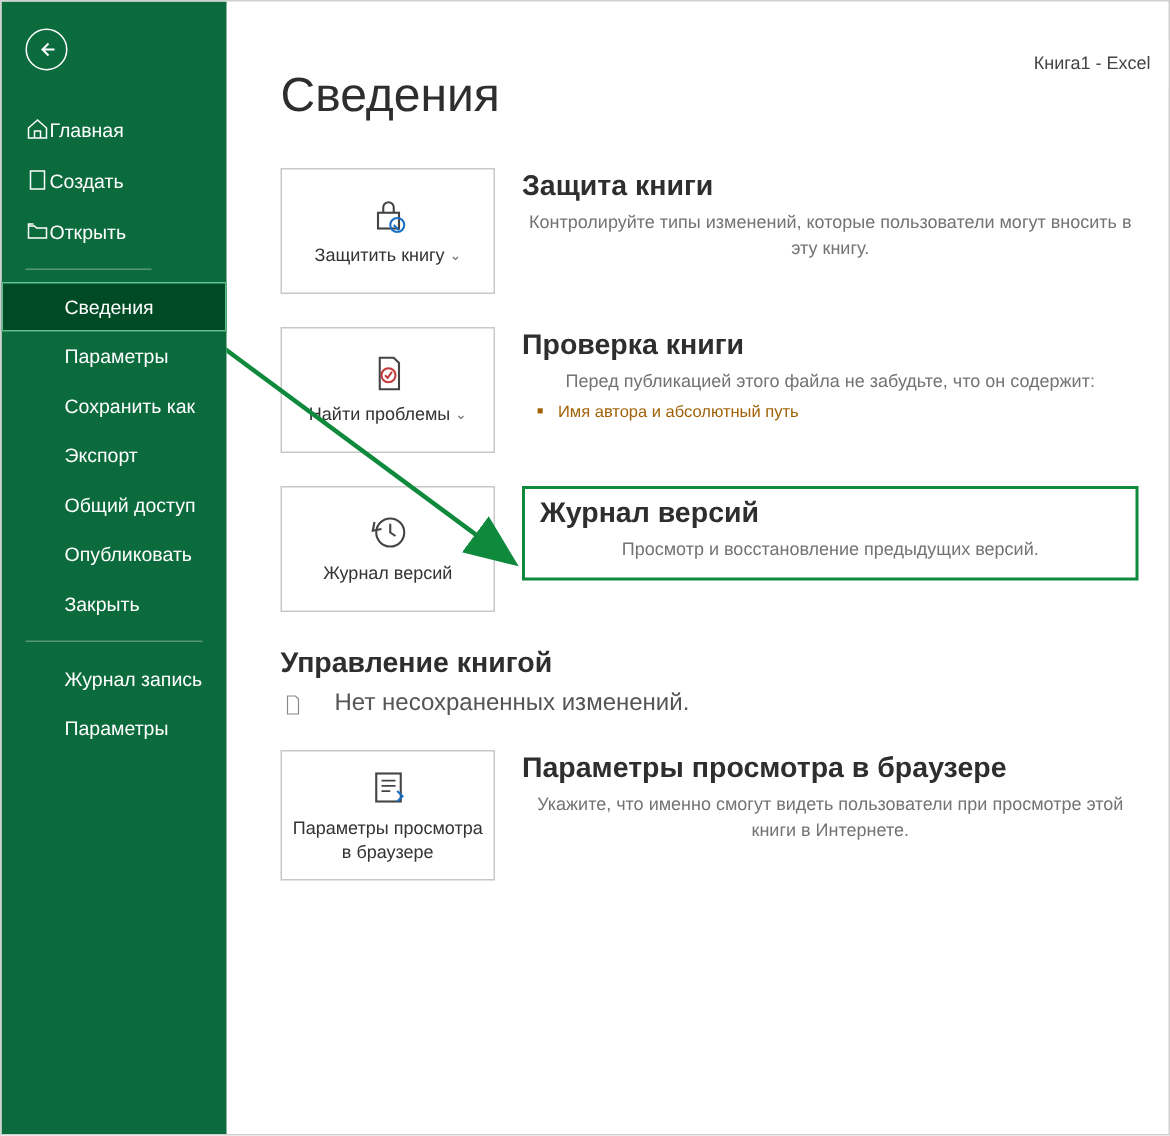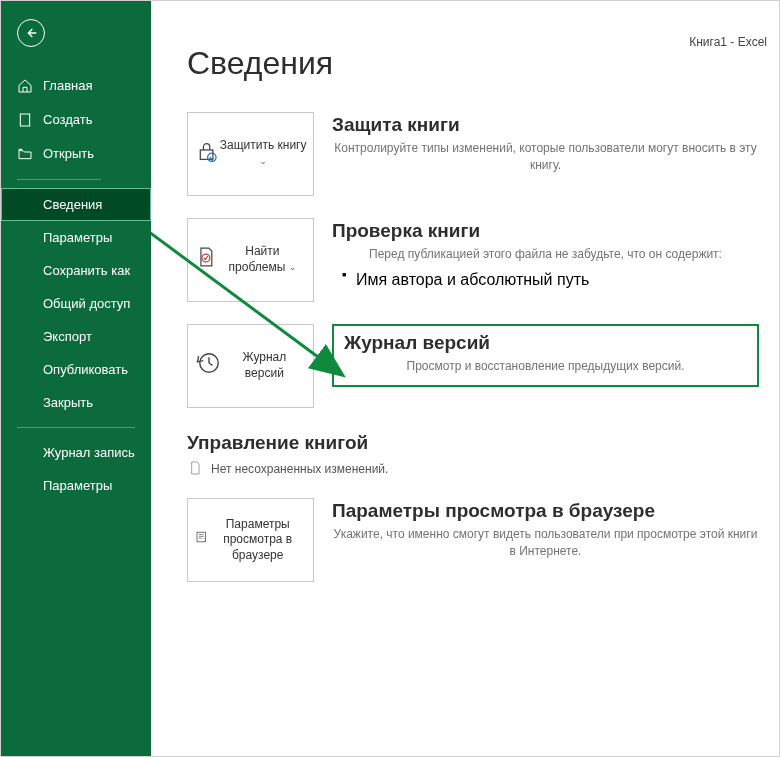--- a/index.html
+++ b/index.html
@@ -47,22 +47,21 @@
       align-items: center;
       justify-content: center;
       cursor: pointer;
     }
     .back-btn svg { width: 16px; height: 16px; }
     .nav-item {
       padding: 9px 8px 9px 16px;
       font-size: 13px;
       cursor: pointer;
       display: flex;
-      align-items: flex-start;
-      gap: 10px;
+      align-items: center;
     }
     .nav-item.selected {
       background: #004b25;
       outline: 1px solid #60c290;
       outline-offset: -1px;
     }
     .nav-icon { width: 16px; height: 16px; flex-shrink: 0; }
     .nav-item.sub { padding-left: 42px; }
     .nav-sep {
       border-top: 1px solid rgba(255,255,255,0.3);
@@ -83,26 +82,26 @@
       color: #2e2e2e;
       margin-bottom: 30px;
     }
     .section {
       display: flex;
       align-items: flex-start;
       gap: 18px;
       margin-bottom: 22px;
     }
     .action-btn {
-      width: 127px;
+      width: 143px;
       min-height: 84px;
       border: 1px solid #c8c8c8;
       background: #ffffff;
       display: flex;
-      flex-direction: row;
+      flex-direction: column;
       align-items: center;
       justify-content: center;
       padding: 10px 6px;
       cursor: pointer;
       text-align: center;
       font-size: 12px;
       color: #333;
       line-height: 1.3;
     }
     .action-btn .btn-icon {
@@ -127,39 +126,39 @@
       font-size: 12px;
       color: #737373;
       line-height: 1.4;
       text-align: center;
     }
     .bullet-list {
       list-style: none;
       margin-top: 4px;
     }
     .bullet-list li {
-      font-size: 16px;
-      color: #000000;
+      font-size: 11px;
+      color: #a16207;
       padding-left: 24px;
       position: relative;
       line-height: 1.6;
     }
     .bullet-list li::before {
       content: "■";
       position: absolute;
       left: 10px;
       font-size: 7px;
       top: 2px;
     }
     .nochanges {
       display: flex;
       align-items: flex-end;
-      gap: 8px;
+      gap: 20px;
       margin-top: 6px;
-      font-size: 12px;
+      font-size: 16px;
       color: #555;
     }
     .nochanges svg { width: 16px; height: 16px; flex-shrink: 0; }
     .highlight-box {
       border: 2px solid #0f8a3c;
       padding: 6px 10px 10px 10px;
     }
     .arrow-overlay {
       position: absolute;
       left: 150px;
@@ -203,24 +202,24 @@
   <div class="nav-item sub selected">
       <span>Сведения</span>
     </div>
   <div class="nav-item sub">
       <span>Параметры</span>
     </div>
   <div class="nav-item sub">
       <span>Сохранить как</span>
     </div>
   <div class="nav-item sub">
+      <span>Экспорт</span>
+    </div>
+  <div class="nav-item sub">
       <span>Общий доступ</span>
-    </div>
-  <div class="nav-item sub">
-      <span>Экспорт</span>
     </div>
   <div class="nav-item sub">
       <span>Опубликовать</span>
     </div>
   <div class="nav-item sub">
       <span>Закрыть</span>
     </div>
 
   <div class="nav-sep"></div>
 

